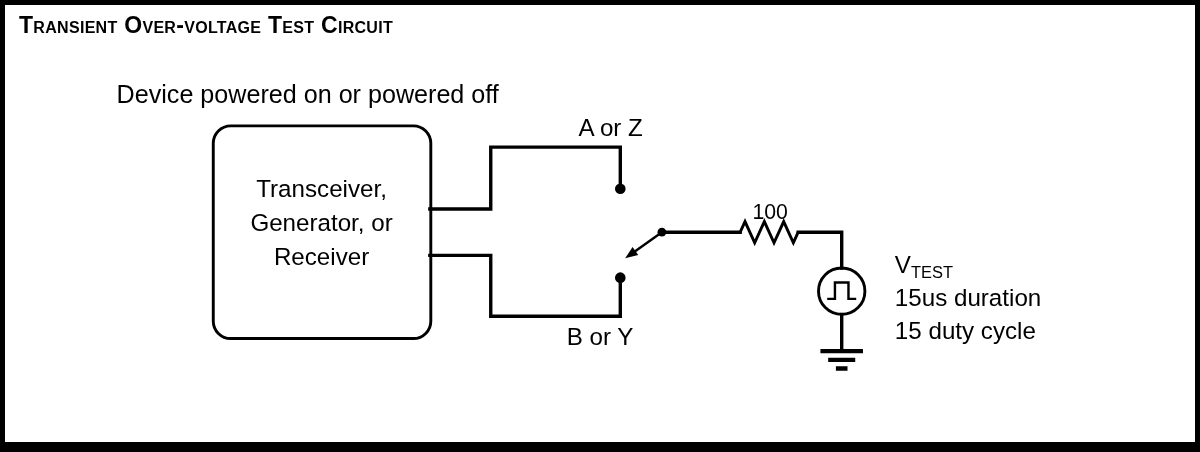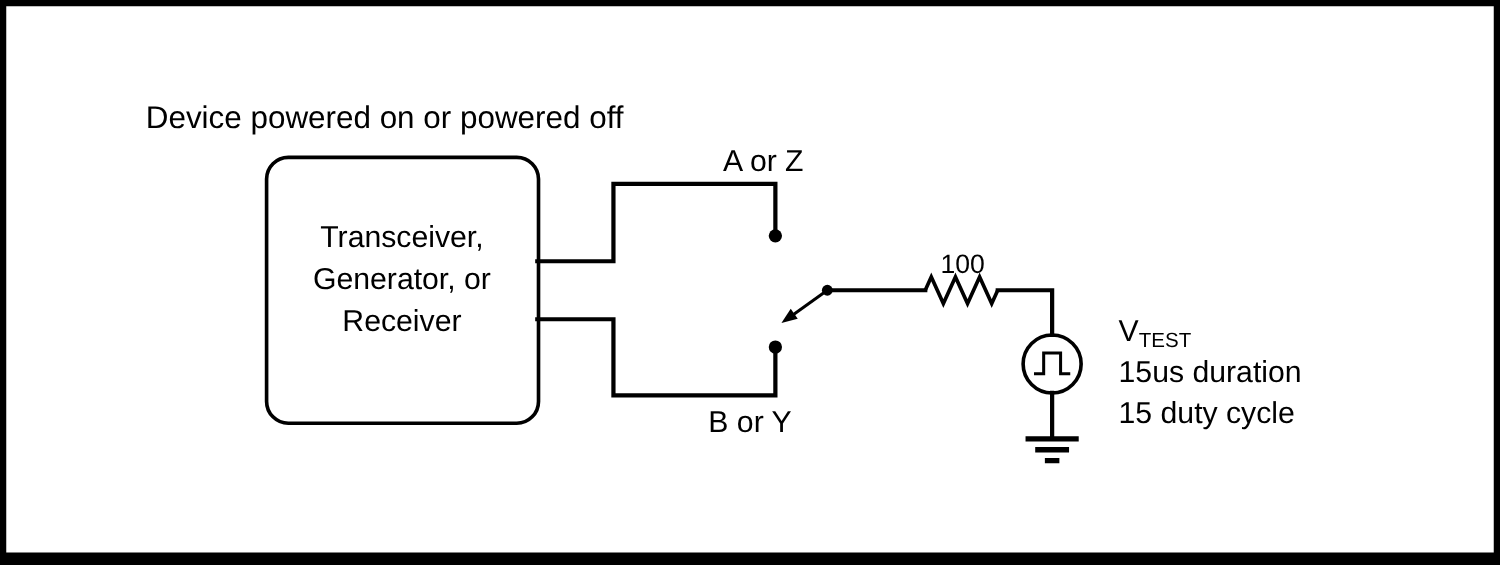--- a/index.html
+++ b/index.html
@@ -68,20 +68,21 @@
     stroke: #000000;
     stroke-width: 4.5;
     stroke-linecap: butt;
   }
 </style>
 </head>
 <body>
 
 <div class="frame">
 
+  <div class="figure-title">Transient Over-voltage Test Circuit</div>
 
   <svg class="circuit" viewBox="0 0 1200 452" xmlns="http://www.w3.org/2000/svg">
 
     <text class="t subtitle" x="100" y="101">Device powered on or powered off</text>
 
     <rect class="outline" x="200" y="125" width="225" height="220" rx="18"></rect>
     <text class="t mid" x="312" y="199">Transceiver,</text>
     <text class="t mid" x="312" y="234">Generator, or</text>
     <text class="t mid" x="312" y="269">Receiver</text>
 

